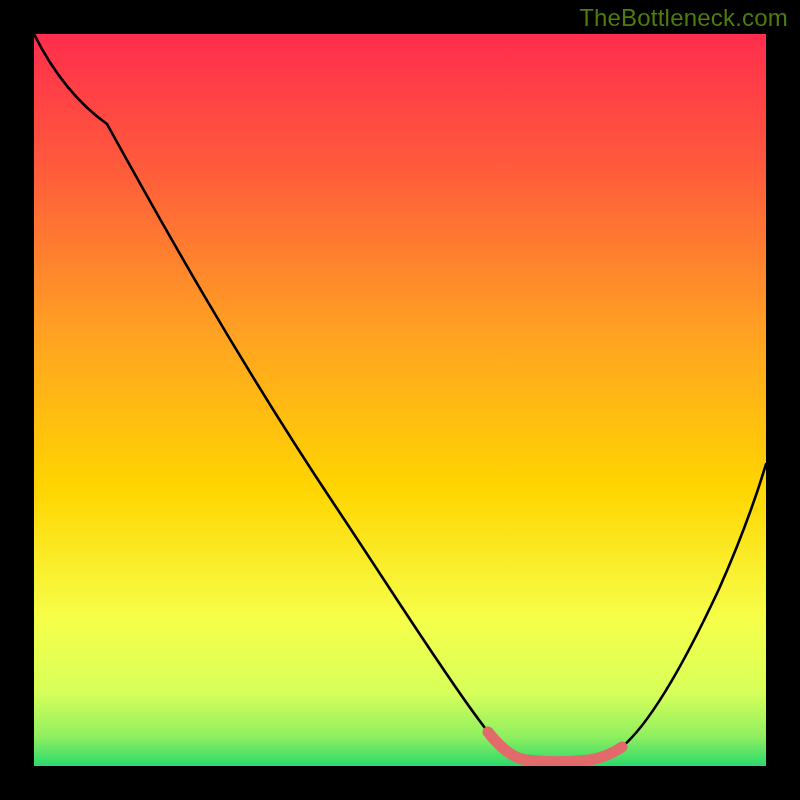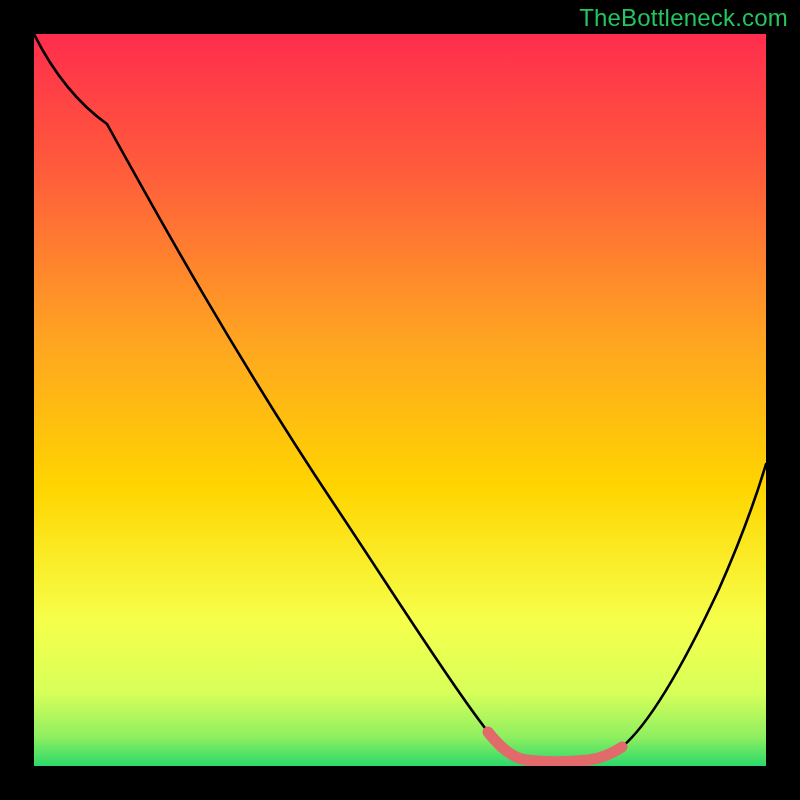--- a/index.html
+++ b/index.html
@@ -16,21 +16,21 @@
     left: 0;
     top: 0;
     width: 800px;
     height: 800px;
     background: #000;
   }
   .watermark {
     position: absolute;
     top: 4px;
     right: 12px;
-    color: #22c55e;
+    color: #4d7c0f;
     font-size: 24px;
     font-weight: 500;
     letter-spacing: 0.2px;
     z-index: 10;
   }
   .plot {
     position: absolute;
     left: 34px;
     top: 34px;
     width: 732px;

